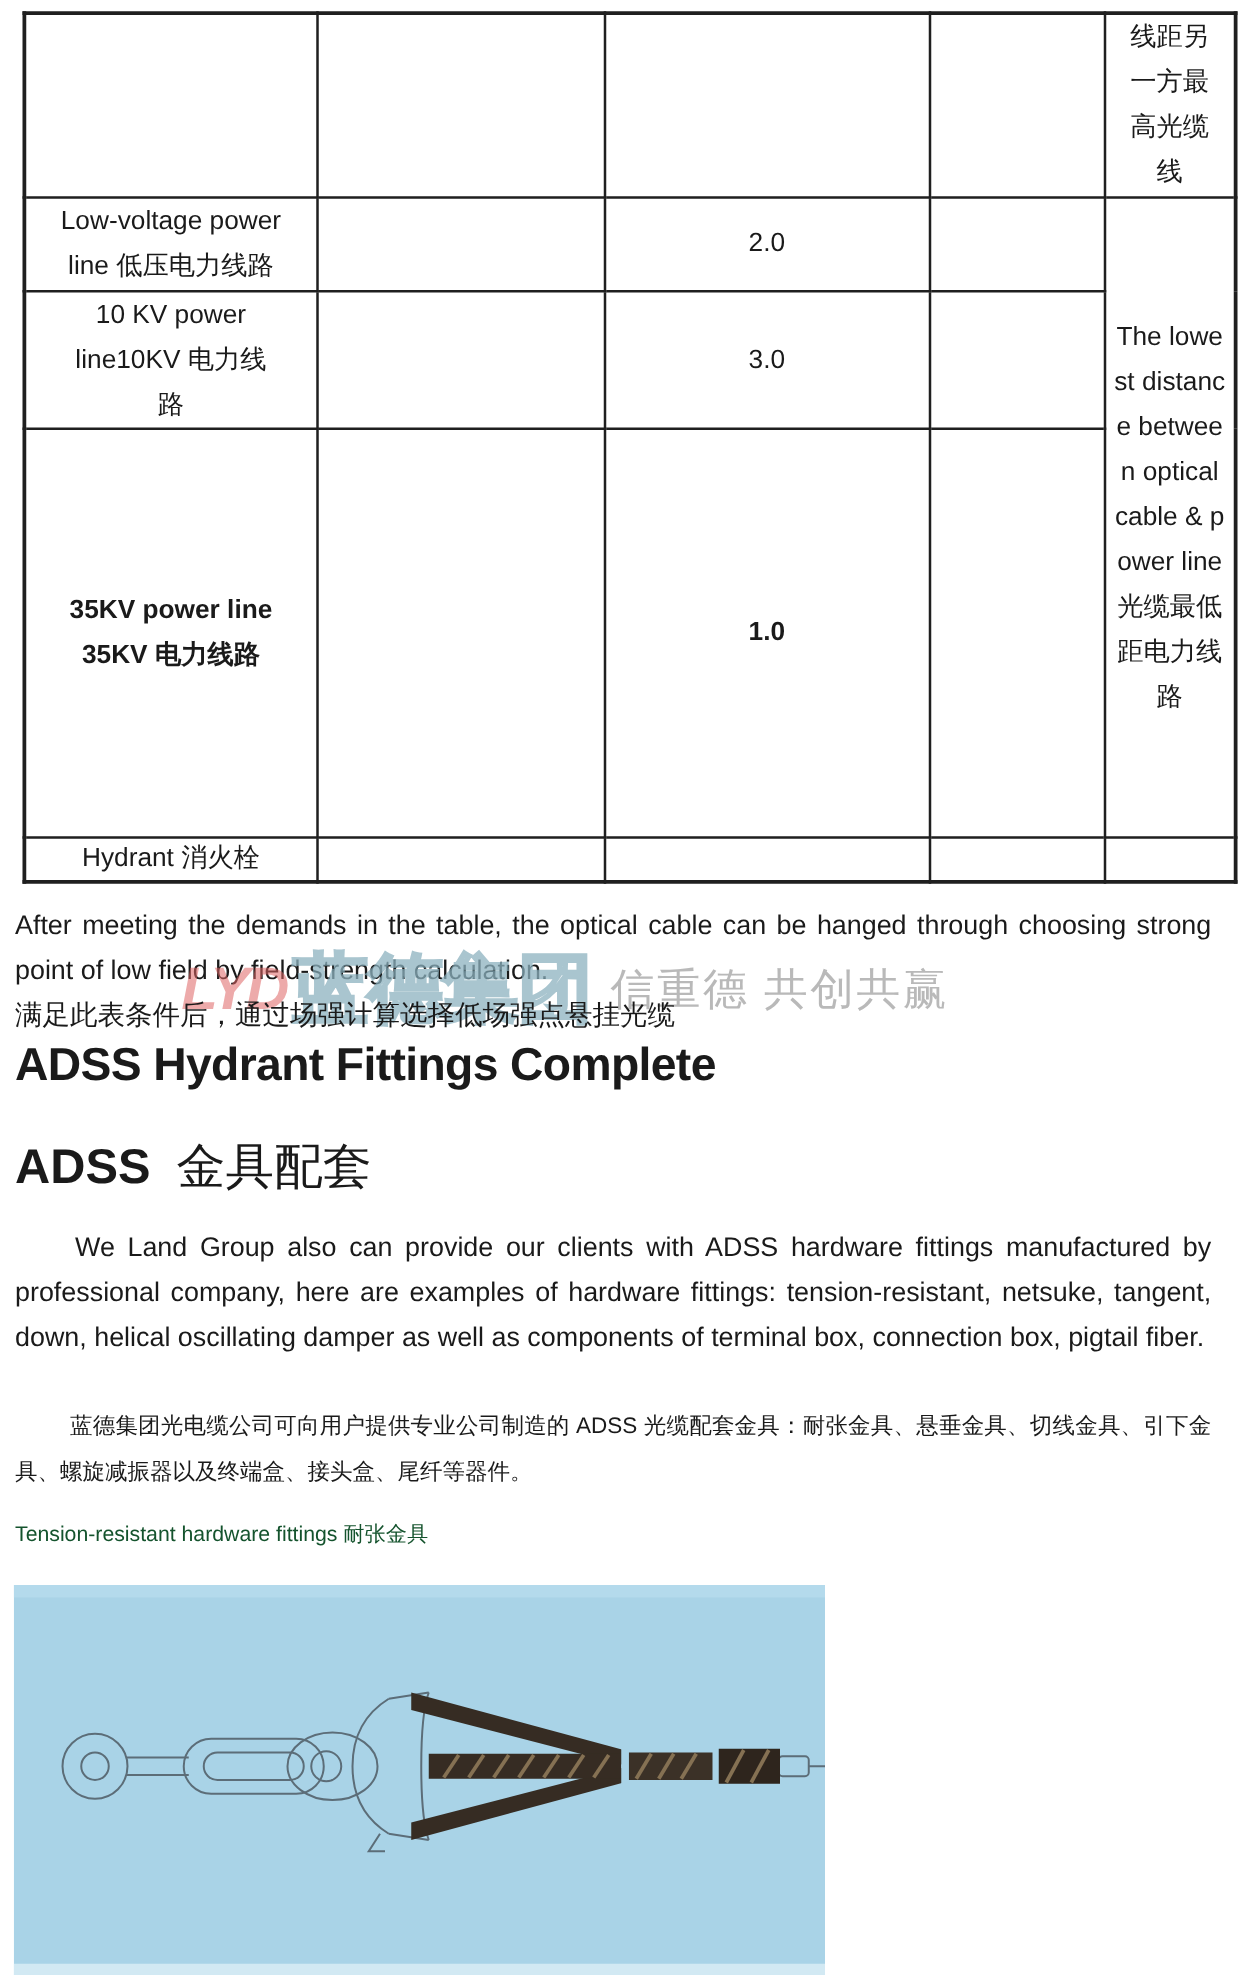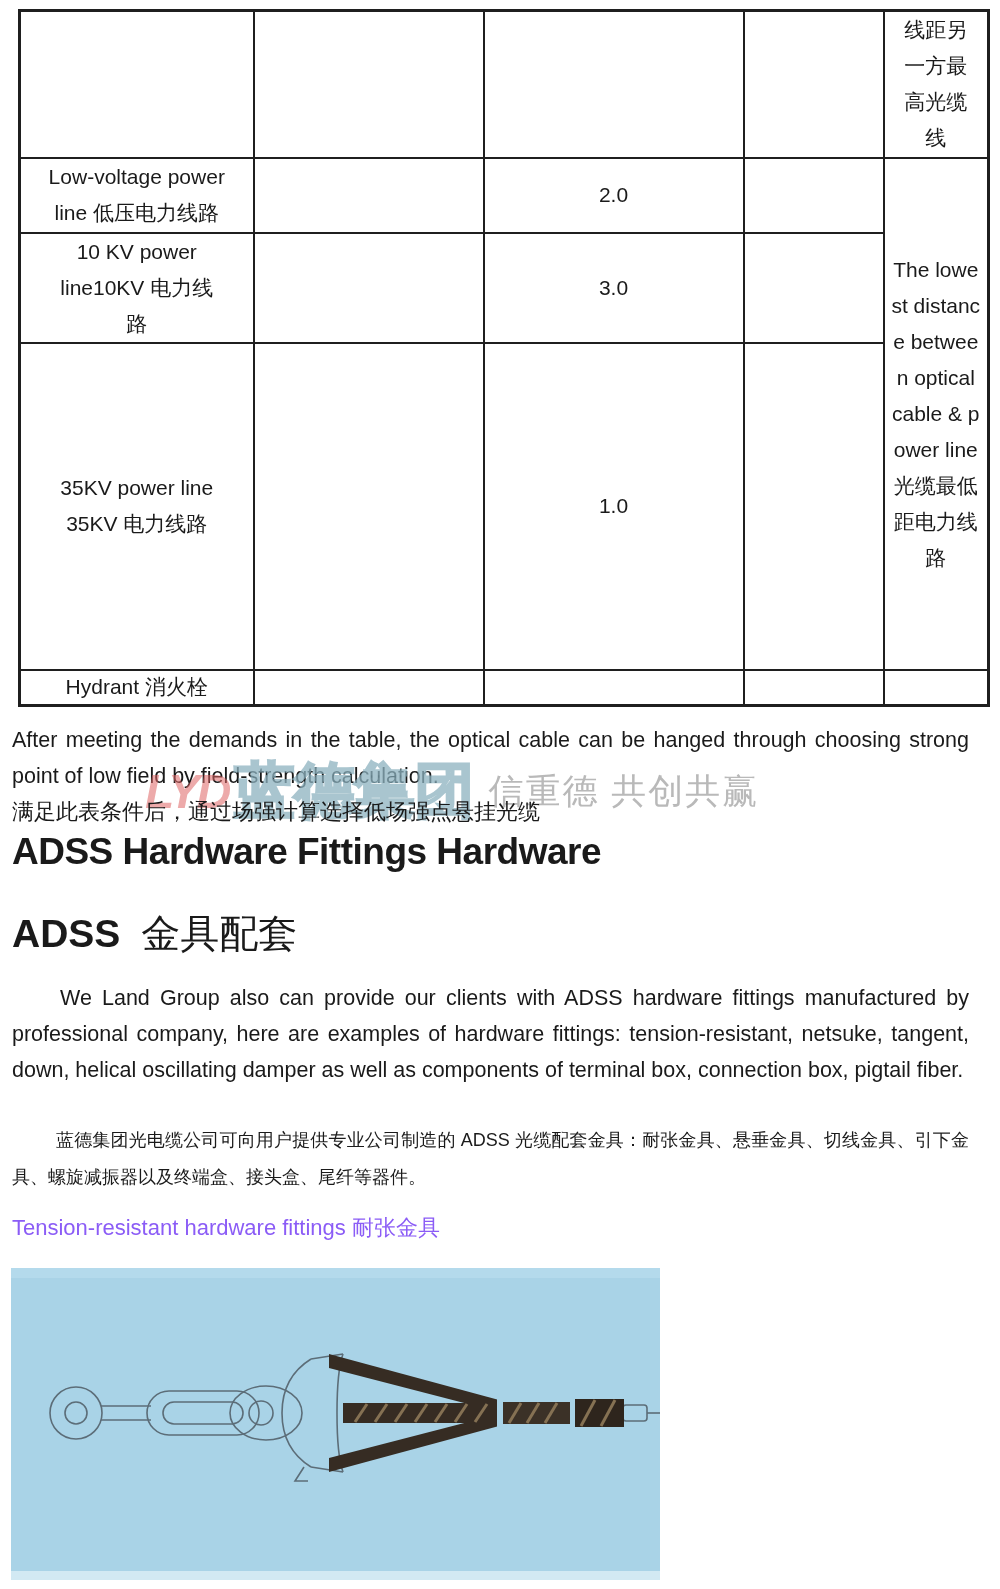--- a/index.html
+++ b/index.html
@@ -33,21 +33,21 @@
   
   .abs{position:absolute;left:12px;width:957px;}
   .note-en{top:700px;font-size:21.5px;line-height:36px;text-align:justify;}
   .note-cn{top:772px;font-size:22px;line-height:36px;z-index:2;}
   .h1{top:830px;font-size:37px;line-height:44px;font-weight:bold;letter-spacing:-0.5px;}
   .h2{top:912px;font-size:39px;line-height:44px;}
   .h2 .h2-en{font-weight:bold;}
   .h2 .h2-zh{font-family:"Liberation Serif","DejaVu Serif",serif;font-weight:normal;margin-left:10px;}
   .para-en{top:958px;font-size:21.5px;line-height:36px;text-align:justify;text-indent:48px;}
   .para-cn{top:1104px;font-size:18px;line-height:37px;text-indent:44px;text-align:justify;}
-  .sub-blue{top:1214px;font-size:22px;line-height:28px;color:#8b5cf6;}
+  .sub-blue{top:1214px;font-size:17px;line-height:28px;color:#14532d;}
   
   .watermark{
     position:absolute;top:748px;left:145px;height:86px;width:680px;
     display:flex;align-items:center;z-index:1;pointer-events:none;
     white-space:nowrap;
   }
   .wm-lyd{
     font-size:48px;font-weight:bold;font-style:italic;
     color:rgba(223,100,100,0.55);letter-spacing:-3px;
   }
@@ -99,21 +99,21 @@
         <td class="cell-breakall" rowspan="3">The lowest distance between optical cable &amp; power line 光缆最低距电力线路</td>
       </tr>
       <tr style="height:109px;">
         <td class="preline">10 KV power
 line10KV 电力线
 路</td>
         <td></td>
         <td>3.0</td>
         <td></td>
       </tr>
-      <tr style="height:327px;">
+      <tr style="height:327px;font-weight:bold;">
         <td class="preline">35KV power line
 35KV 电力线路</td>
         <td></td>
         <td>1.0</td>
         <td></td>
       </tr>
       <tr style="height:36px;">
         <td style="line-height:32px;">Hydrant  消火栓</td>
         <td></td>
         <td></td>
@@ -126,21 +126,21 @@
 
   <div class="watermark">
     <span class="wm-lyd">LYD</span>
     <span class="wm-cn">蓝德集团</span>
     <span class="wm-slogan">信重德 共创共赢</span>
   </div>
 
   <p class="abs note-en">After meeting the demands in the table, the optical cable can be hanged through choosing strong point of low field by field-strength calculation.</p>
   <p class="abs note-cn">满足此表条件后，通过场强计算选择低场强点悬挂光缆</p>
 
-  <div class="abs h1">ADSS Hardware Fittings Hardware</div>
+  <div class="abs h1">ADSS Hydrant Fittings Complete</div>
   <div class="abs h2">
     <span class="h2-en">ADSS</span>
     <span class="h2-zh">金具配套</span>
   </div>
 
   <p class="abs para-en">We Land Group also can provide our clients with ADSS hardware fittings manufactured by professional company, here are examples of hardware fittings: tension-resistant, netsuke, tangent, down, helical oscillating damper as well as components of terminal box, connection box, pigtail fiber.</p>
   <p class="abs para-cn">蓝德集团光电缆公司可向用户提供专业公司制造的 ADSS 光缆配套金具：耐张金具、悬垂金具、切线金具、引下金具、螺旋减振器以及终端盒、接头盒、尾纤等器件。</p>
 
   <div class="abs sub-blue">Tension-resistant hardware fittings 耐张金具</div>
 

